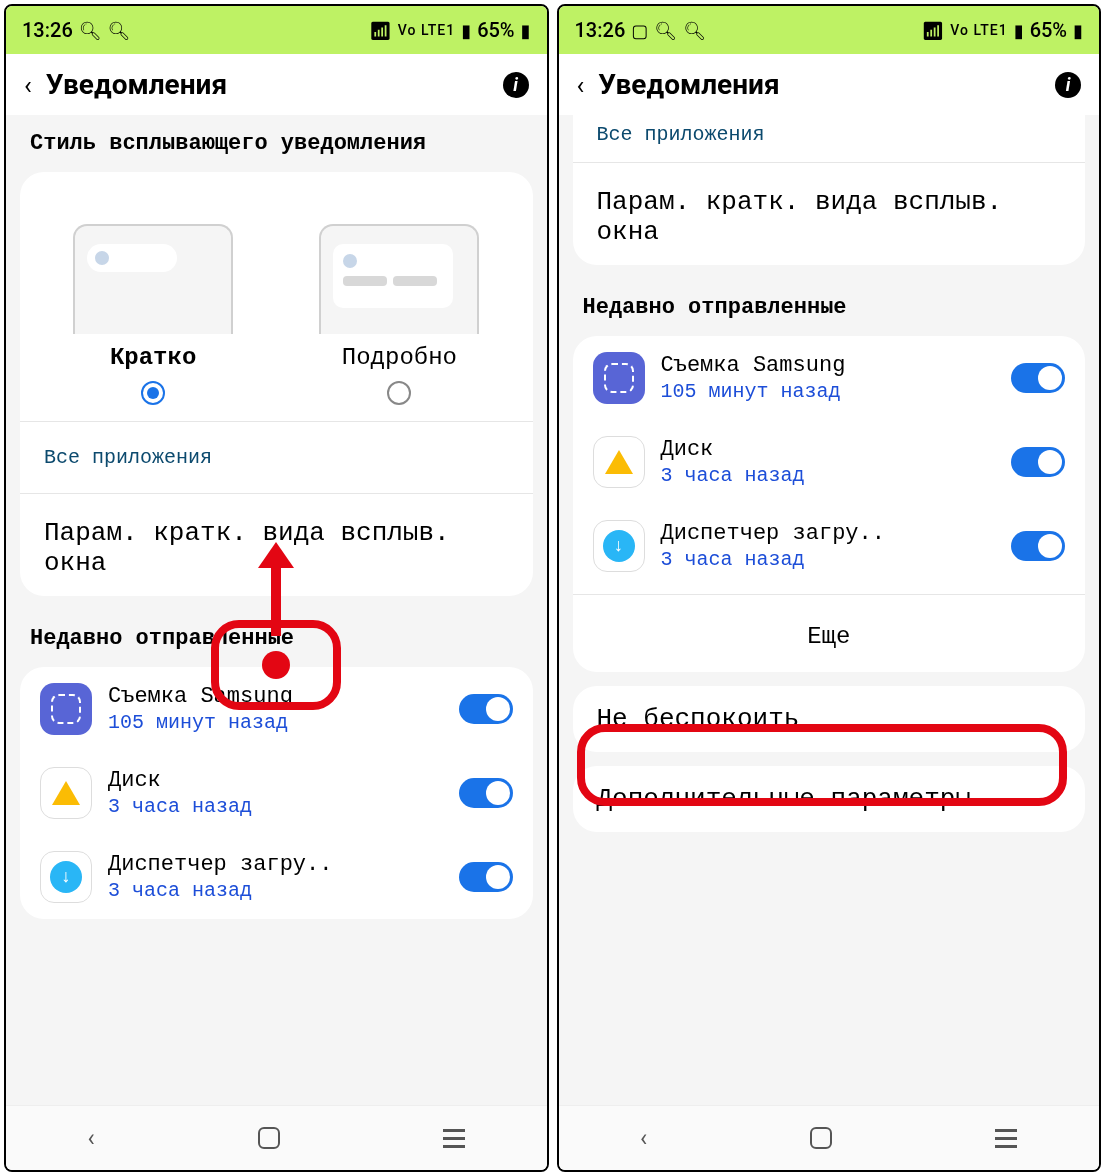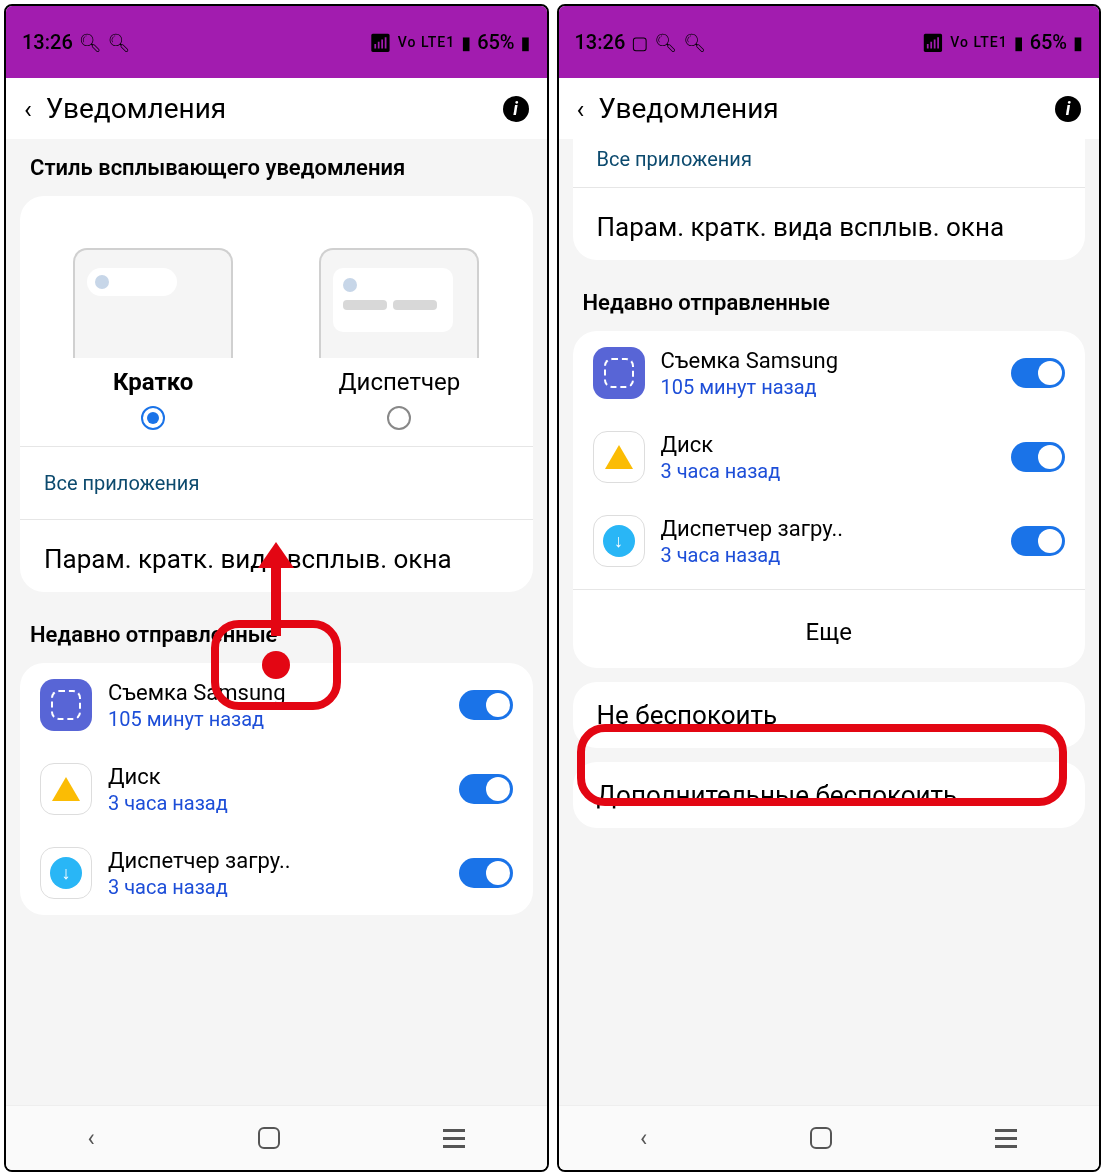--- a/index.html
+++ b/index.html
@@ -19,43 +19,43 @@
     overflow: hidden;
     display: flex;
     flex-direction: column;
     background: #f5f5f5;
     position: relative;
   }
   .status-bar {
     display: flex;
     justify-content: space-between;
     align-items: center;
-    padding: 24px 16px;
+    padding: 12px 16px;
     font-size: 20px;
     font-weight: 500;
-    background: #a21caf;
+    background: #bef264;
   }
   .status-left, .status-right { display: flex; align-items: center; gap: 6px; }
   .status-icon { font-size: 18px; }
   .header {
     display: flex;
     align-items: center;
     padding: 14px 18px;
     background: #fff;
     gap: 14px;
   }
   .back-arrow { font-size: 26px; cursor: pointer; }
-  .header-title { font-size: 28px; font-weight: 400; flex: 1; }
+  .header-title { font-size: 28px; font-weight: 700; flex: 1; }
   .info-icon {
     width: 26px; height: 26px; border-radius: 50%;
     background: #000; color: #fff; display: flex;
     align-items: center; justify-content: center;
     font-size: 18px; font-weight: bold; font-style: italic;
   }
-  .content { flex: 1; overflow: hidden; }
+  .content { flex: 1; overflow: hidden; font-family: Liberation Mono, monospace; }
   .section-label { font-size: 22px; font-weight: 600; padding: 16px 24px 10px; }
   .card {
     background: #fff;
     border-radius: 24px;
     margin: 6px 14px 14px;
     overflow: hidden;
   }
   .style-options {
     display: flex;
     padding: 20px 10px 10px;
@@ -228,21 +228,21 @@
         <div class="style-option">
           <div class="style-preview">
             <div class="preview-card">
               <div class="preview-dot"></div>
               <div class="preview-bars">
                 <div class="preview-bar" style="width:44px"></div>
                 <div class="preview-bar" style="width:44px"></div>
               </div>
             </div>
           </div>
-          <div class="style-label">Диспетчер</div>
+          <div class="style-label">Подробно</div>
           <div class="radio"></div>
         </div>
       </div>
       <div class="divider"></div>
       <div class="row">
         <div class="row-sub">Все приложения</div>
       </div>
       <div class="divider"></div>
       <div class="row">
         <div class="row-title">Парам. кратк. вида всплыв. окна</div>
@@ -372,21 +372,21 @@
     </div>
 
     <div class="card">
       <div class="row">
         <div class="row-title">Не беспокоить</div>
       </div>
     </div>
 
     <div class="card">
       <div class="row">
-        <div class="row-title">Дополнительные беспокоить</div>
+        <div class="row-title">Дополнительные параметры</div>
       </div>
     </div>
   </div>
 
   <div class="navbar">
     <span class="nav-icon">‹</span>
     <span class="nav-home"></span>
     <span class="nav-recent"></span>
   </div>
 

